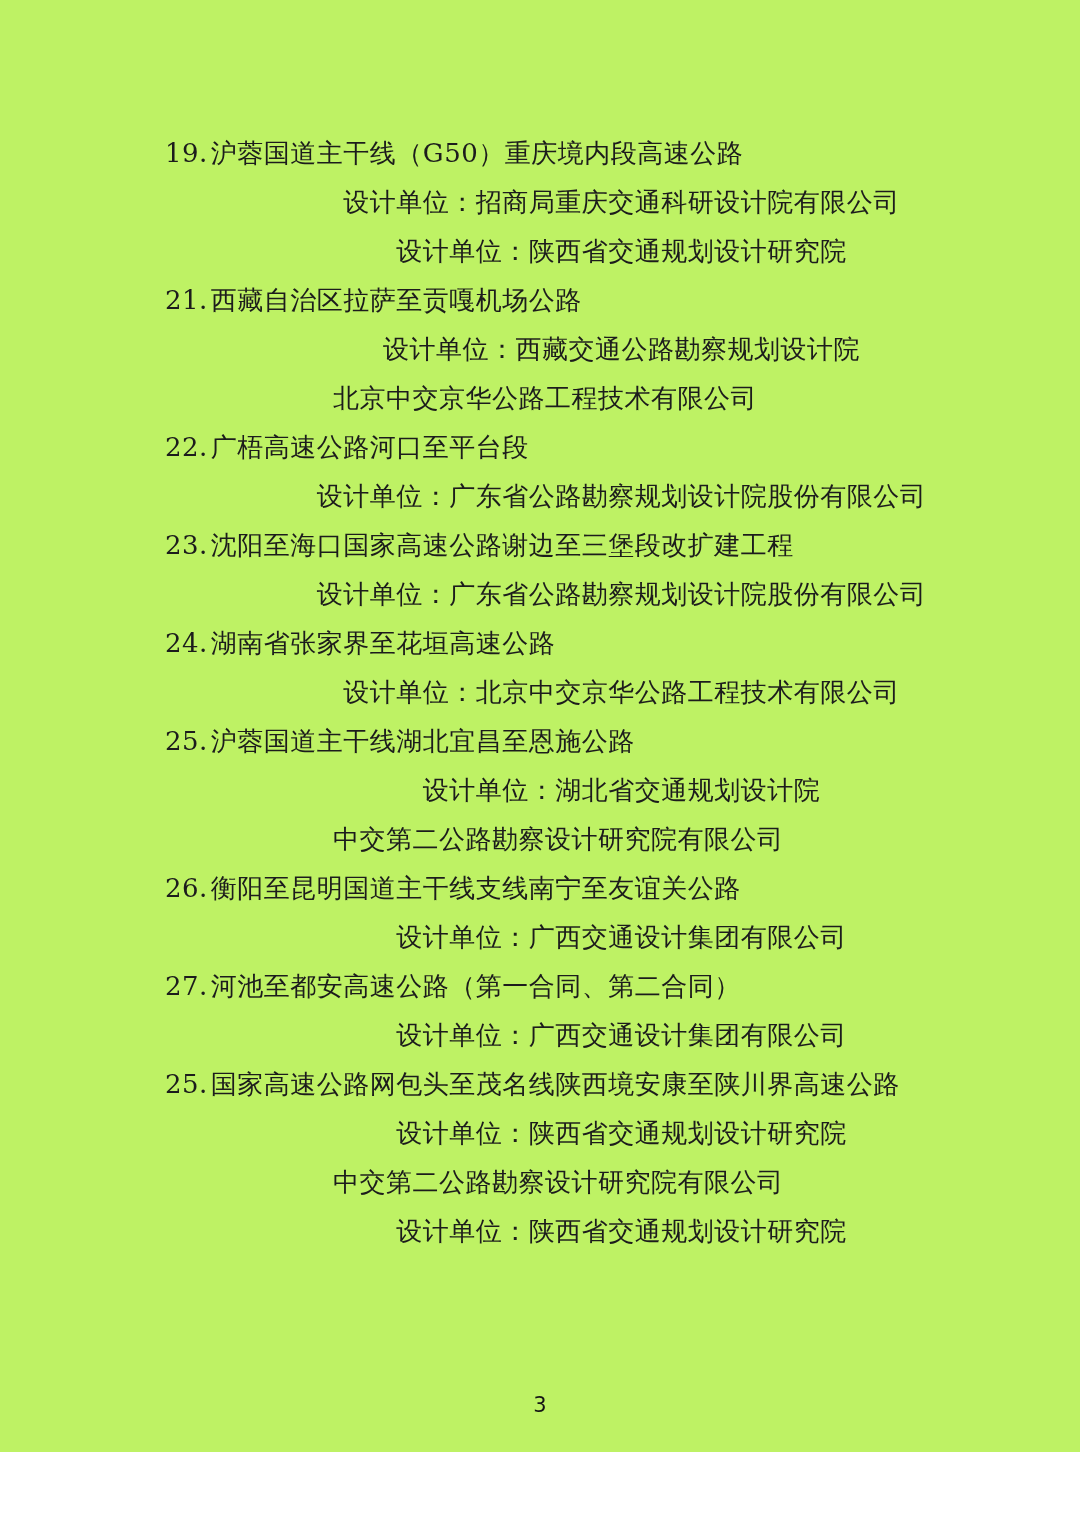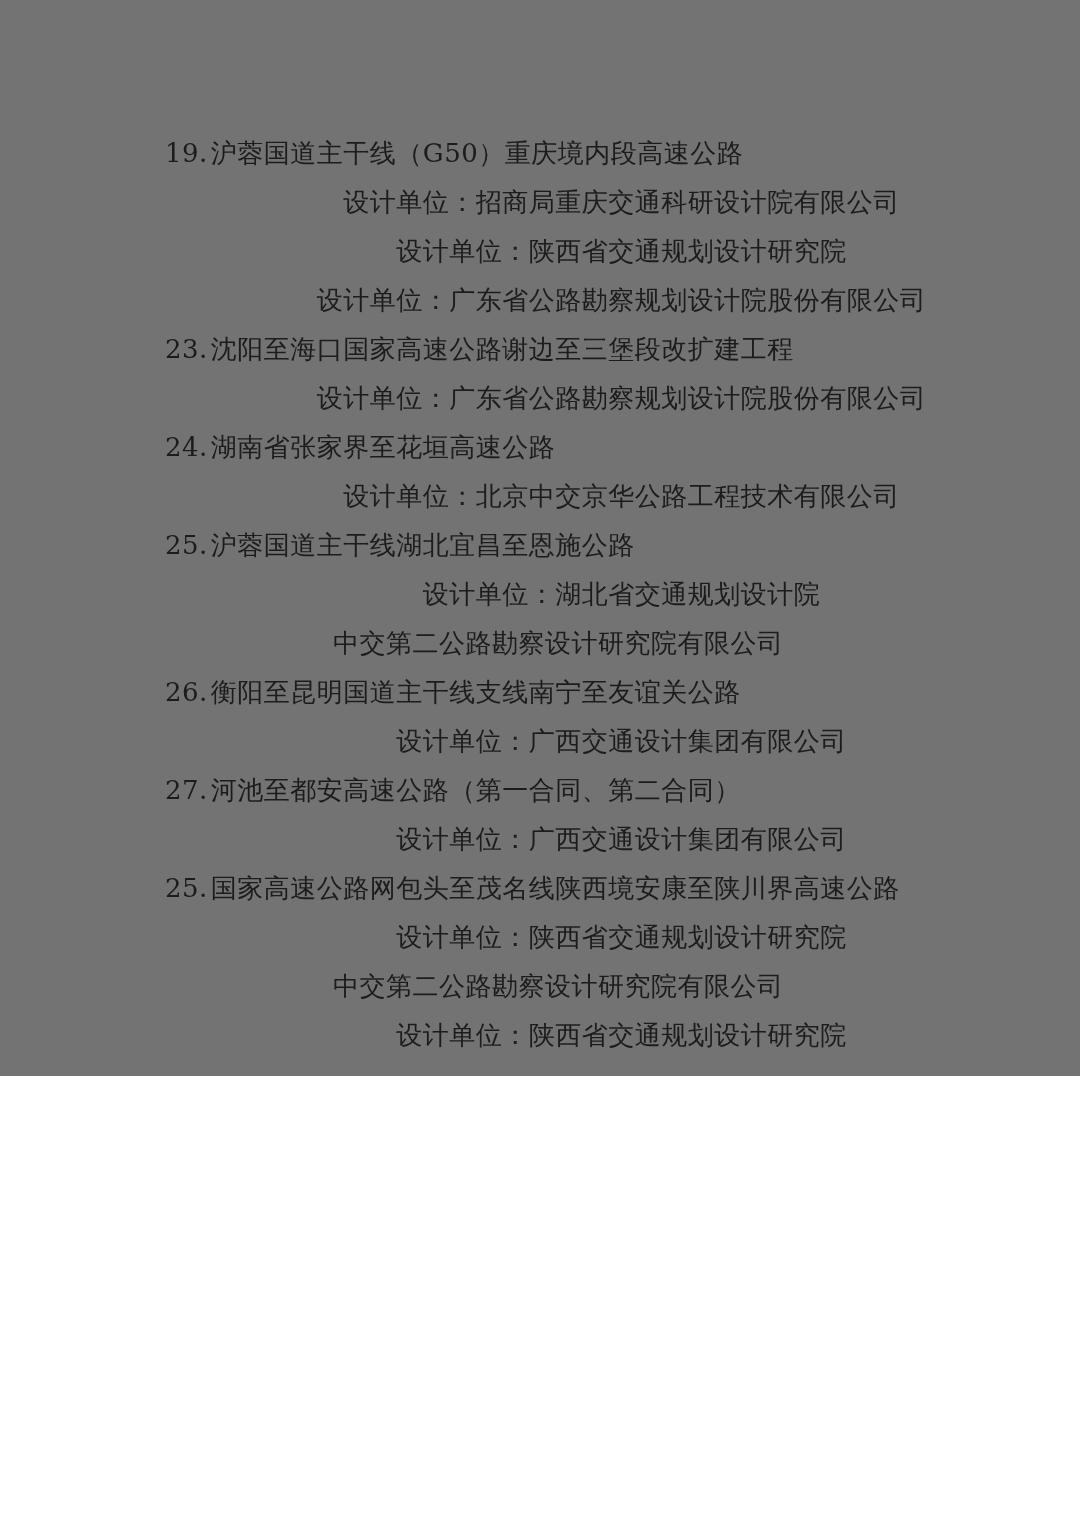--- a/index.html
+++ b/index.html
@@ -3,22 +3,22 @@
 <meta charset="utf-8">
 <style>
   html, body {
     margin: 0;
     padding: 0;
     background: #ffffff;
   }
   .page {
     position: relative;
     width: 1080px;
-    height: 1076px;
-    background: #737373;
+    height: 1452px;
+    background: #bef264;
     overflow: hidden;
     font-family: "DejaVu Serif", "Liberation Serif", serif;
     color: #1c1c1c;
   }
   .list {
     position: absolute;
     top: 129px;
     left: 165px;
     right: 40px;
   }
@@ -66,22 +66,34 @@
       <span class="d-label">设计单位：</span><span class="d-name">招商局重庆交通科研设计院有限公司</span>
     </div>
   </div>
 
   <div class="item">
     <div class="line designer-line">
       <span class="d-label">设计单位：</span><span class="d-name">陕西省交通规划设计研究院</span>
     </div>
   </div>
 
+  <div class="item">
+    <div class="line title-line">
+      <span class="item-no">21.</span><span class="item-title">西藏自治区拉萨至贡嘎机场公路</span>
+    </div>
+    <div class="line designer-line">
+      <span class="d-label">设计单位：</span><span class="d-name">西藏交通公路勘察规划设计院</span>
+    </div>
+  <div class="line cont-line"><span>北京中交京华公路工程技术有限公司</span></div>
+      </div>
 
   <div class="item">
+    <div class="line title-line">
+      <span class="item-no">22.</span><span class="item-title">广梧高速公路河口至平台段</span>
+    </div>
     <div class="line designer-line">
       <span class="d-label">设计单位：</span><span class="d-name">广东省公路勘察规划设计院股份有限公司</span>
     </div>
   </div>
 
   <div class="item">
     <div class="line title-line">
       <span class="item-no">23.</span><span class="item-title">沈阳至海口国家高速公路谢边至三堡段改扩建工程</span>
     </div>
     <div class="line designer-line">

